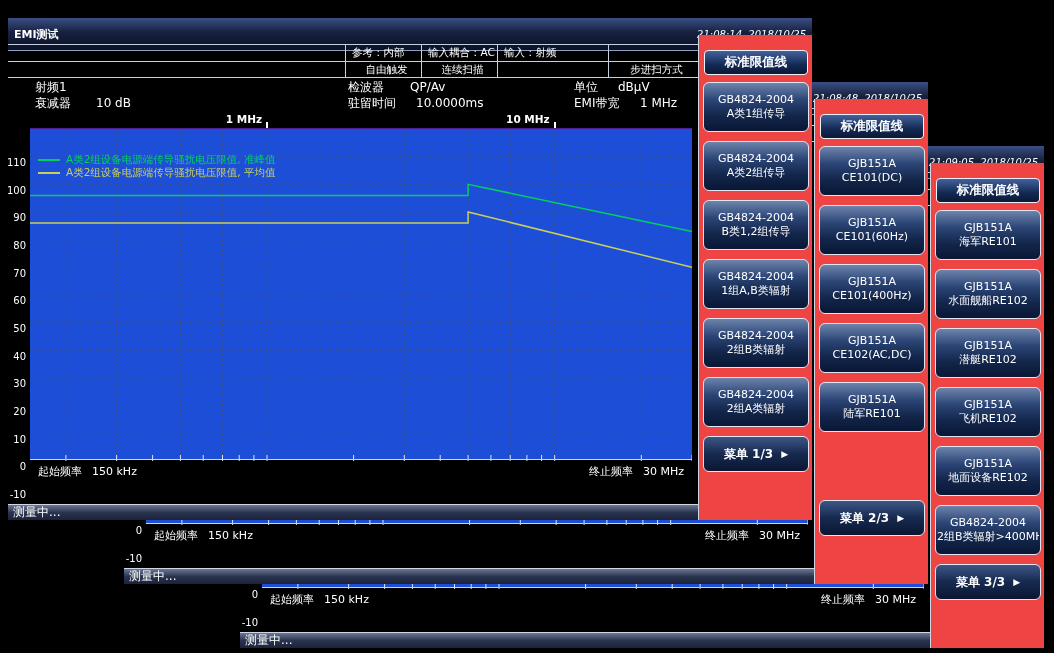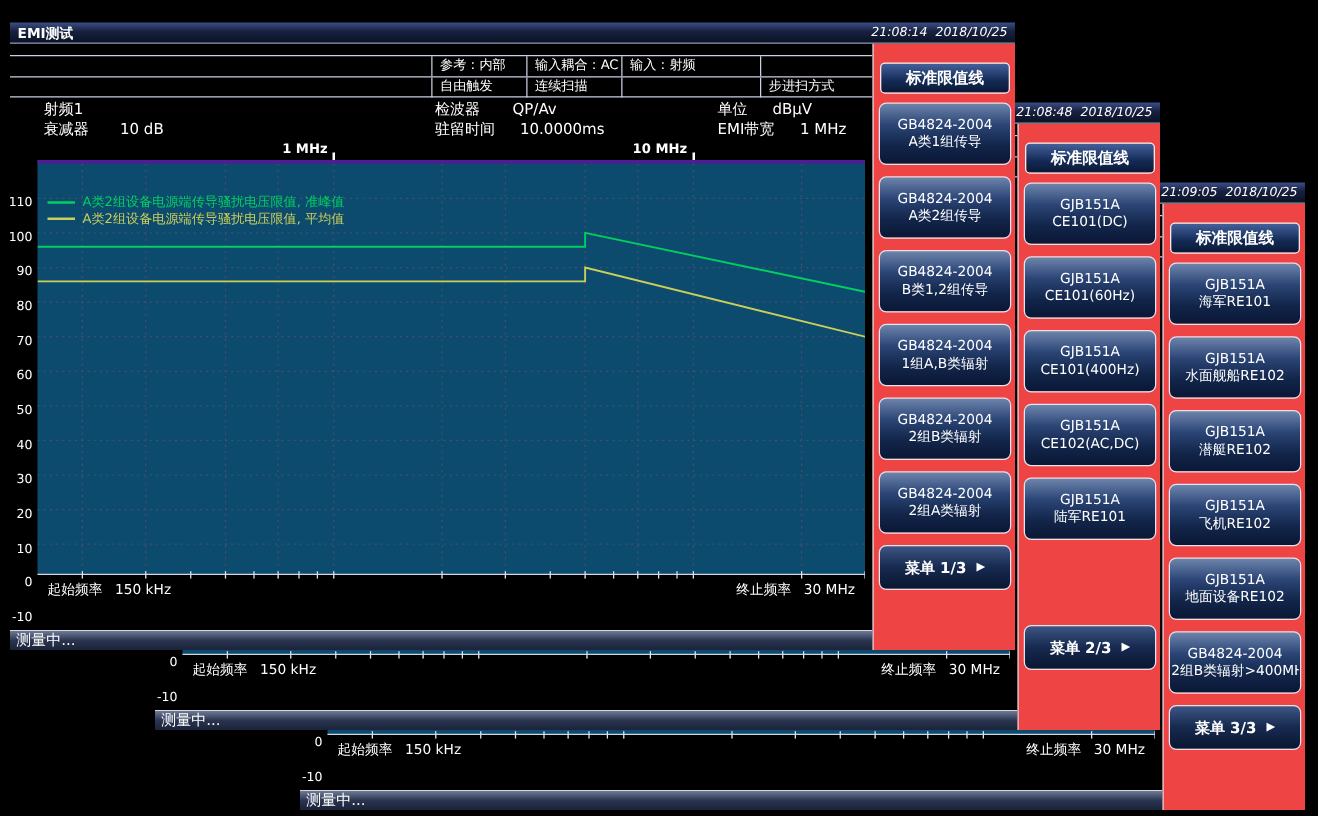--- a/index.html
+++ b/index.html
@@ -2,52 +2,52 @@
 <html><head>
 <meta charset="utf-8">
 <style>
   *{margin:0;padding:0;box-sizing:border-box;}
   html,body{background:#000;}
   body{width:1054px;height:653px;overflow:hidden;font-family:"DejaVu Sans",sans-serif;}
   #stage{position:relative;width:1054px;height:653px;background:#000;}
 
   .window{position:absolute;width:804px;height:502px;background:#000;}
 
-  .titlebar{position:absolute;left:0;top:0;width:804px;height:17px;
+  .titlebar{position:absolute;left:0;top:0;width:804px;height:33px;
     background:linear-gradient(180deg,#3a4f85 0%,#17203f 45%,#0b1226 100%);
     border-bottom:1px solid #8fa0c0;display:flex;align-items:center;justify-content:space-between;padding:0 6px;}
   .title{color:#fff;font-size:11px;font-weight:bold;white-space:pre;}
   .clock{color:#fff;font-size:10px;white-space:pre;font-style:italic;}
 
   .cfg-zone{position:absolute;left:0;top:26px;width:690px;height:34px;
     border-top:1px solid #c7d0e2;border-bottom:1px solid #c7d0e2;}
   .cfg-mid{position:absolute;left:0;top:16px;width:100%;height:1px;background:#c7d0e2;}
   .cfg-cell{position:absolute;height:16px;line-height:15px;font-size:10.5px;color:#fff;
     padding-left:6px;border-left:1px solid #c7d0e2;white-space:nowrap;overflow:hidden;}
-  .r1{top:0;} .r2{top:17px;}
+  .r1{top:0;} .r2{top:17px;text-align:center;}
   .c1{left:337px;width:76px;} .c2{left:413px;width:76px;} .c3{left:489px;width:111px;} .c4{left:600px;width:90px;}
 
   .inf{position:absolute;height:14px;line-height:14px;font-size:12px;color:#fff;white-space:pre;}
   .p-rf{left:27px;top:62px;}
   .p-att-l{left:27px;top:78px;} .p-att-v{left:88px;top:78px;}
   .p-det-l{left:340px;top:62px;} .p-det-v{left:402px;top:62px;}
   .p-dwl-l{left:340px;top:78px;} .p-dwl-v{left:408px;top:78px;}
   .p-unit-l{left:566px;top:62px;} .p-unit-v{left:610px;top:62px;}
   .p-bw-l{left:566px;top:78px;} .p-bw-v{left:632px;top:78px;}
 
   .ylabels{position:absolute;left:0;top:110px;width:20px;height:332px;}
   .ylab{position:absolute;right:2px;width:20px;text-align:right;font-size:10px;color:#fff;line-height:12px;margin-top:35px;}
 
   .topmarks{position:absolute;left:22px;top:94px;width:662px;height:16px;}
   .tm-label{position:absolute;top:1px;transform:translateX(-100%);padding-right:5px;
     font-size:10.5px;font-weight:bold;color:#fff;white-space:nowrap;line-height:12px;}
   .tm-tick{position:absolute;top:10px;width:2px;height:10px;background:#fff;}
 
-  .plot{position:absolute;left:22px;top:110px;width:662px;height:332px;background:#0c4a6e;
-    border-top:3px solid #4c1d95;border-bottom:1px solid #cfd6e4;}
+  .plot{position:absolute;left:22px;top:110px;width:662px;height:332px;background:#1d4ed8;
+    border-top:1px solid #4c1d95;border-bottom:1px solid #cfd6e4;}
   .legend{position:absolute;left:8px;top:24px;}
   .lg-row{display:flex;align-items:center;gap:6px;height:13px;}
   .lg-swatch{display:inline-block;width:22px;height:0;border-top:2px solid #0f0;}
   .lg-label{font-size:10.5px;white-space:nowrap;}
 
   .freq-row{position:absolute;left:0;top:446px;width:690px;height:14px;color:#fff;font-size:11px;}
   .freq-start{position:absolute;left:30px;white-space:nowrap;}
   .freq-stop{position:absolute;right:14px;white-space:nowrap;}
   .f-lab{margin-right:10px;}
 

